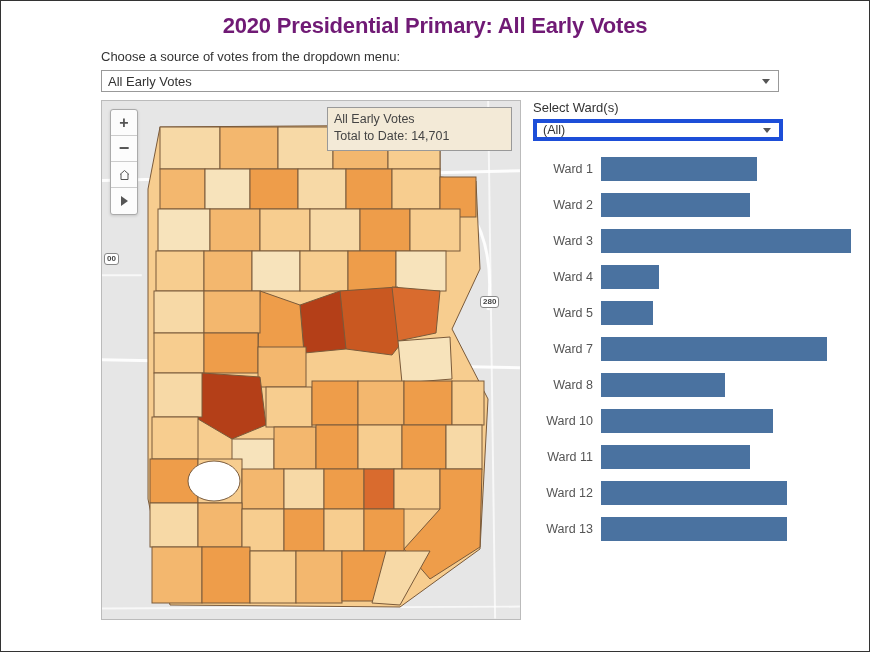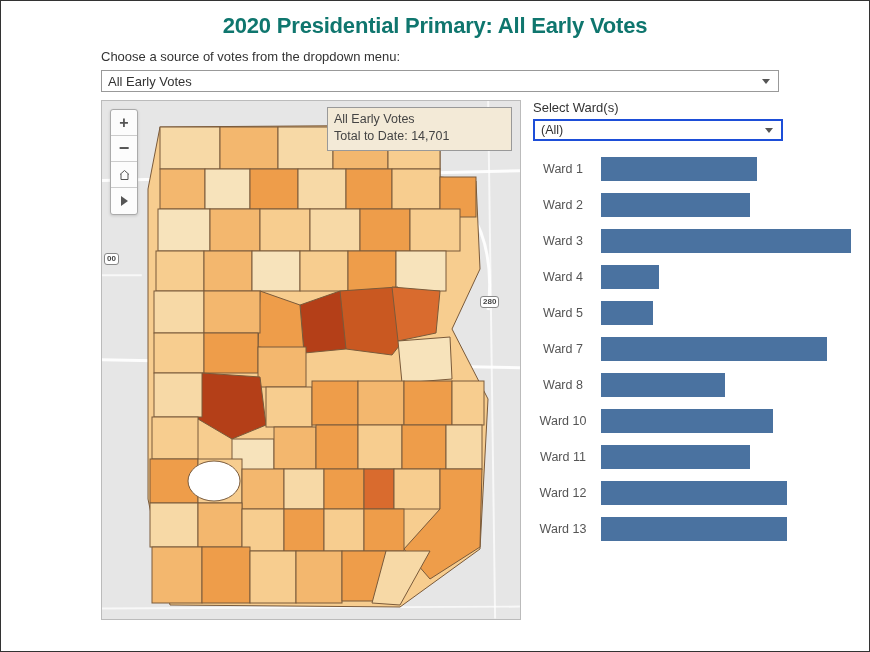--- a/index.html
+++ b/index.html
@@ -1,41 +1,41 @@
 <!DOCTYPE html>
 <html><head>
 <meta charset="utf-8">
 <style>
   * { box-sizing: border-box; margin: 0; padding: 0; }
   body { font-family: -apple-system, BlinkMacSystemFont, "Segoe UI", Arial, sans-serif; background: #fff; }
   .frame { width: 870px; height: 652px; border: 1px solid #333; position: relative; overflow: hidden; background: #fff; }
-  .title { text-align: center; font-size: 22px; font-weight: 600; color: #0f766e; padding: 12px 0 6px; letter-spacing: -0.2px; }
+  .title { text-align: center; font-size: 22px; font-weight: 600; color: #701a75; padding: 12px 0 6px; letter-spacing: -0.2px; }
   .prompt { font-size: 13px; color: #333; padding: 4px 0 4px 100px; }
   .dropdown { margin: 2px 90px 8px 100px; height: 22px; border: 1px solid #999; background: #fff; display: flex; align-items: center; justify-content: space-between; padding: 0 8px 0 6px; cursor: pointer; font-size: 13px; color: #333; }
   .dropdown .caret { width: 0; height: 0; border-left: 4px solid transparent; border-right: 4px solid transparent; border-top: 5px solid #555; }
   .content { display: flex; padding: 0 0 0 100px; gap: 12px; }
   .map-panel { width: 420px; height: 520px; border: 1px solid #bbb; position: relative; background: #e6e6e6; overflow: hidden; }
   .map-bg { position: absolute; inset: 0; }
   .roads { position: absolute; inset: 0; }
   .roads line, .roads path { stroke: #fff; stroke-width: 3; fill: none; opacity: 0.9; }
   .roads .thin { stroke-width: 2; opacity: 0.7; }
   .shield { position: absolute; font-size: 8px; font-weight: 600; color: #444; background: #fff; border: 1px solid #888; border-radius: 3px; padding: 0 2px; line-height: 1.2; }
   .map-controls { position: absolute; top: 8px; left: 8px; background: #fcfcfc; border: 1px solid #aaa; border-radius: 3px; box-shadow: 0 1px 3px rgba(0,0,0,0.15); display: flex; flex-direction: column; width: 28px; }
   .map-controls button { width: 100%; height: 26px; border: none; border-bottom: 1px solid #ccc; background: transparent; display: flex; align-items: center; justify-content: center; cursor: pointer; color: #555; }
   .map-controls button:last-child { border-bottom: none; }
   .info-box { position: absolute; top: 6px; left: 225px; width: 185px; background: #f3ead7; border: 1px solid #999; padding: 3px 6px 5px; font-size: 12.5px; color: #444; line-height: 1.35; }
   .info-box .b { font-weight: 400; }
   .choropleth { position: absolute; top: 18px; left: 38px; width: 352px; height: 494px; }
   .right-panel { flex: 1; padding-right: 12px; }
   .sel-label { font-size: 13px; color: #333; margin-bottom: 4px; }
-  .ward-dd { width: 250px; height: 22px; border: 2px solid #1d4ed8; background: #fff; display: flex; align-items: center; justify-content: space-between; padding: 0 8px 0 6px; cursor: pointer; font-size: 12.5px; color: #333; margin-bottom: 10px; }
+  .ward-dd { width: 250px; height: 22px; border: 4px solid #1d4ed8; background: #fff; display: flex; align-items: center; justify-content: space-between; padding: 0 8px 0 6px; cursor: pointer; font-size: 12.5px; color: #333; margin-bottom: 10px; }
   .ward-dd .caret { width: 0; height: 0; border-left: 4px solid transparent; border-right: 4px solid transparent; border-top: 5px solid #555; }
   .bars { width: 100%; }
   .bar-row { display: flex; align-items: center; height: 36px; }
-  .bar-label { width: 68px; text-align: center; font-size: 12.5px; color: #555; padding-right: 8px; }
+  .bar-label { width: 68px; text-align: right; font-size: 12.5px; color: #555; padding-right: 8px; }
   .bar-track { flex: 1; height: 24px; position: relative; }
   .bar-fill { position: absolute; top: 0; left: 0; height: 100%; background: #4a72a0; }
   .home-icon { width:13px; height:12px; }
   .play-icon { width: 0; height: 0; border-top: 5px solid transparent; border-bottom: 5px solid transparent; border-left: 7px solid #555; }
 </style>
 </head>
 <body>
 
 <div class="frame">
   <div class="title">2020 Presidential Primary: All Early Votes</div>

